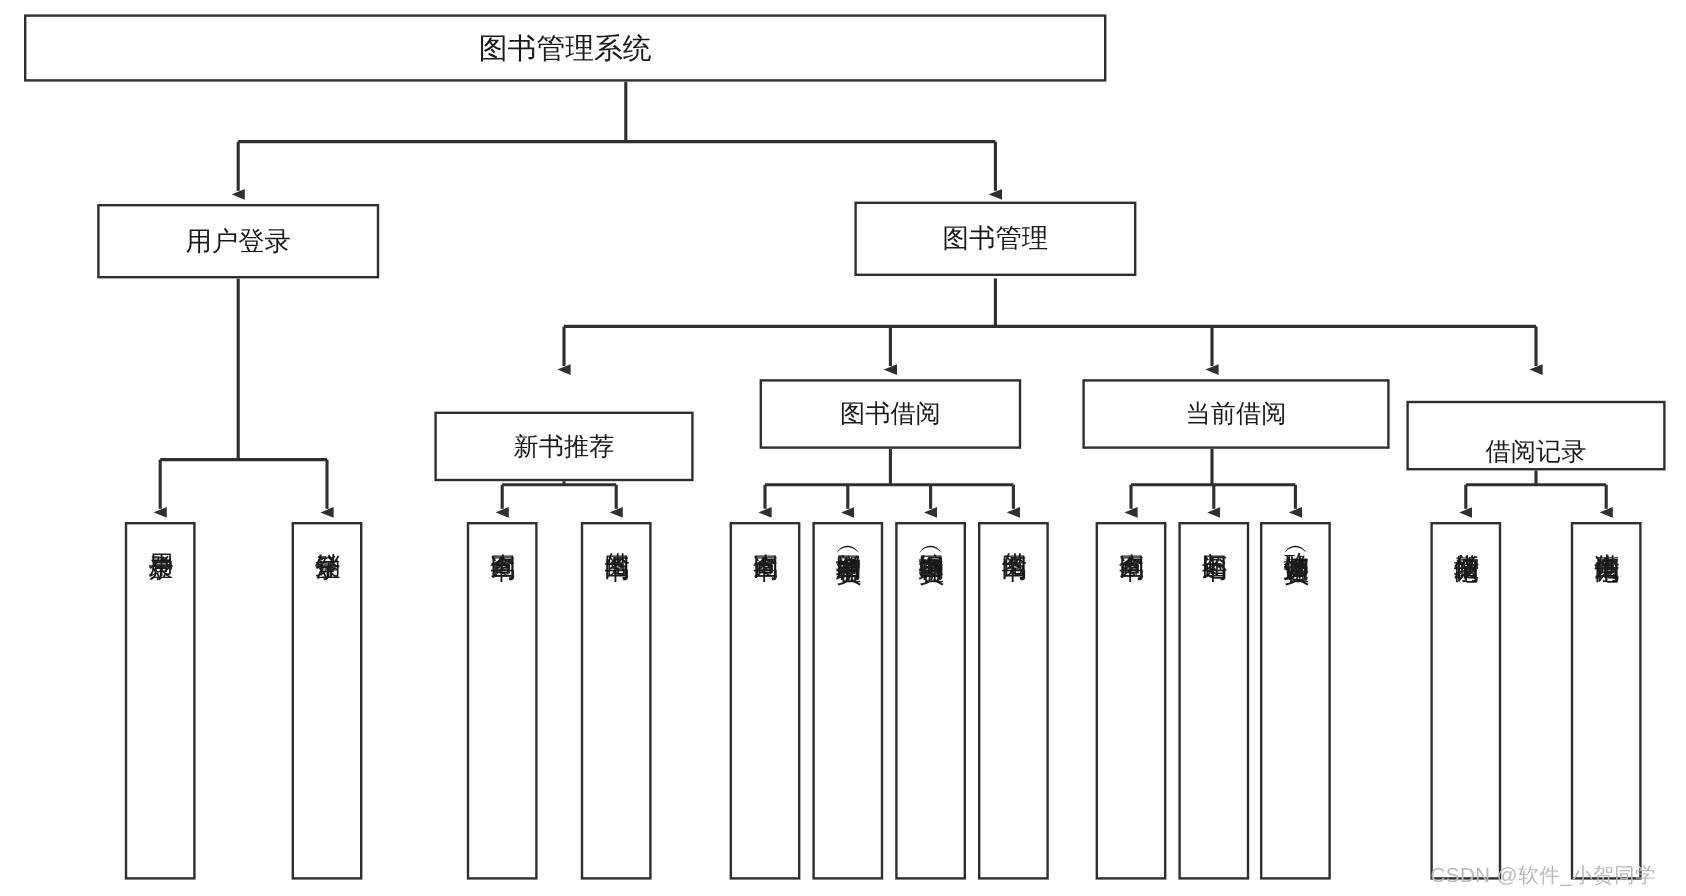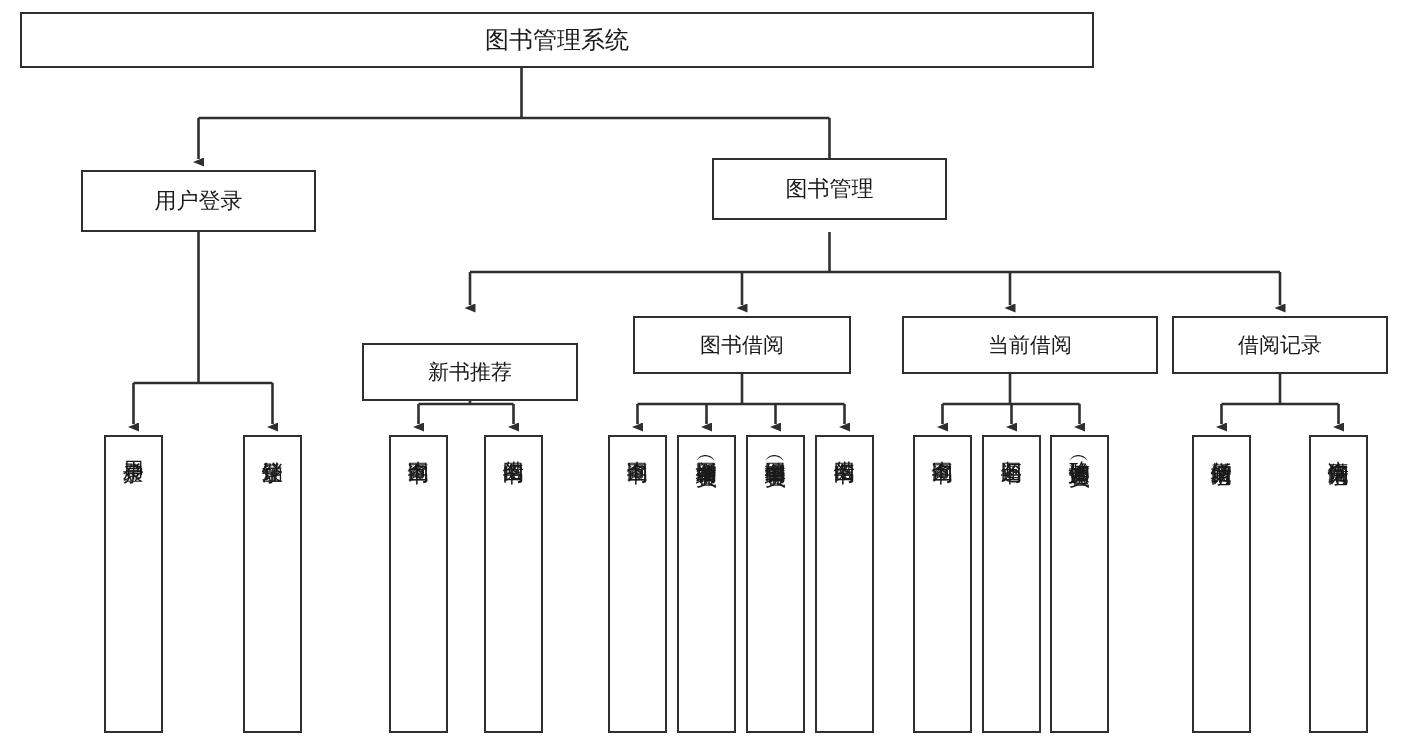--- a/index.html
+++ b/index.html
@@ -61,39 +61,39 @@
         <path d="M1011.5,404 L1011.5,424" marker-end="url(#arrow)"></path>
         <path d="M1079.5,404 L1079.5,424" marker-end="url(#arrow)"></path>
         <path d="M1280,374 L1280,404"></path>
         <path d="M1221.5,404 L1338.5,404"></path>
         <path d="M1221.5,404 L1221.5,424" marker-end="url(#arrow)"></path>
         <path d="M1338.5,404 L1338.5,424" marker-end="url(#arrow)"></path>
       </g>
   </svg>
 
   <div id="nodes">
-      <div class="node lvl0" style="left: 20px; top: 12px; width: 1074px; height: 56px;">
+      <div class="node lvl0" style="left: 20px; top: 12px; width: 902px; height: 56px;">
         <span>图书管理系统</span>
       </div>
       <div class="node lvl1" style="left: 81px; top: 170px; width: 235px; height: 62px;">
         <span>用户登录</span>
       </div>
-      <div class="node lvl1" style="left: 712px; top: 158px; width: 235px; height: 62px;">
+      <div class="node lvl1" style="left: 712px; top: 168px; width: 235px; height: 62px;">
         <span>图书管理</span>
       </div>
       <div class="node lvl2" style="left: 362px; top: 316px; width: 216px; height: 58px; margin-top: 27px;">
         <span>新书推荐</span>
       </div>
       <div class="node lvl2" style="left: 633px; top: 316px; width: 218px; height: 58px; justify-content: center;">
         <span>图书借阅</span>
       </div>
       <div class="node lvl2" style="left: 902px; top: 316px; width: 256px; height: 58px;">
         <span>当前借阅</span>
       </div>
-      <div class="node lvl2" style="left: 1172px; top: 316px; width: 216px; height: 58px;">
+      <div class="node lvl2" style="left: 1172px; top: 334px; width: 216px; height: 58px; align-items: flex-end;">
         <span>借阅记录</span>
       </div>
       <div class="node leaf" style="left: 104px; top: 435px; width: 59px; height: 298px;">
         <span class="vtext">用户登录</span>
       </div>
       <div class="node leaf" style="left: 243px; top: 435px; width: 59px; height: 298px;">
         <span class="vtext">注销登录</span>
       </div>
       <div class="node leaf" style="left: 389px; top: 435px; width: 59px; height: 298px;">
         <span class="vtext">查询图书</span>
@@ -123,13 +123,14 @@
         <span class="vtext">确认归还（管理员）</span>
       </div>
       <div class="node leaf" style="left: 1192px; top: 435px; width: 59px; height: 298px;">
         <span class="vtext">新增借阅记录</span>
       </div>
       <div class="node leaf" style="left: 1309px; top: 435px; width: 59px; height: 298px;">
         <span class="vtext">查询借阅记录</span>
       </div>
     </div>
 
+  <div class="watermark" style="left: 1192px; top: 718px;">CSDN @软件_小贺同学</div>
 </div>
 
 </body></html>

